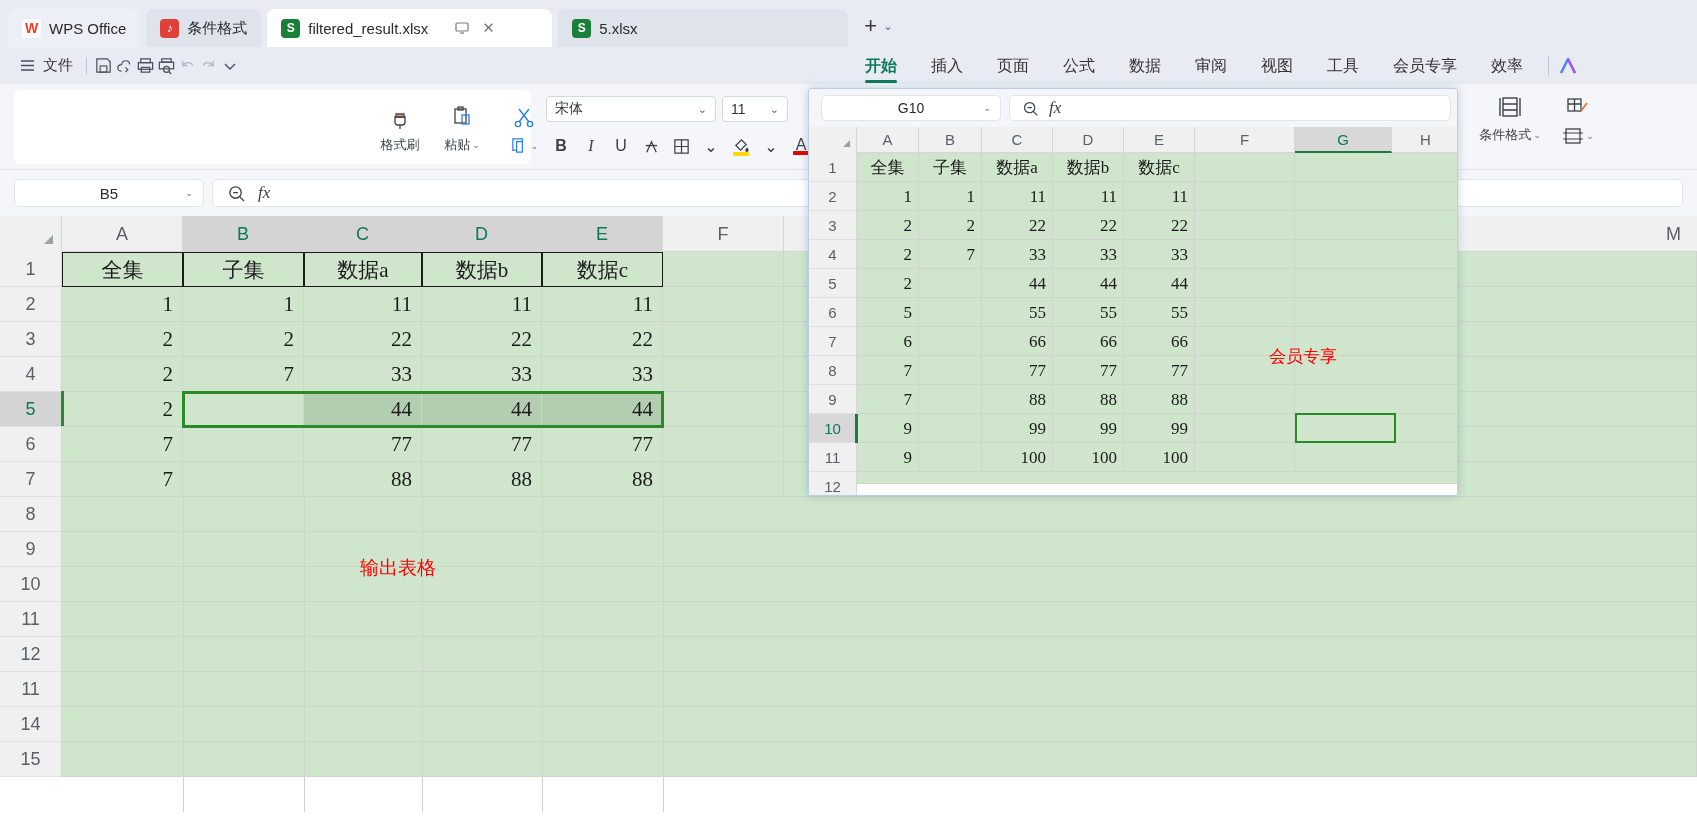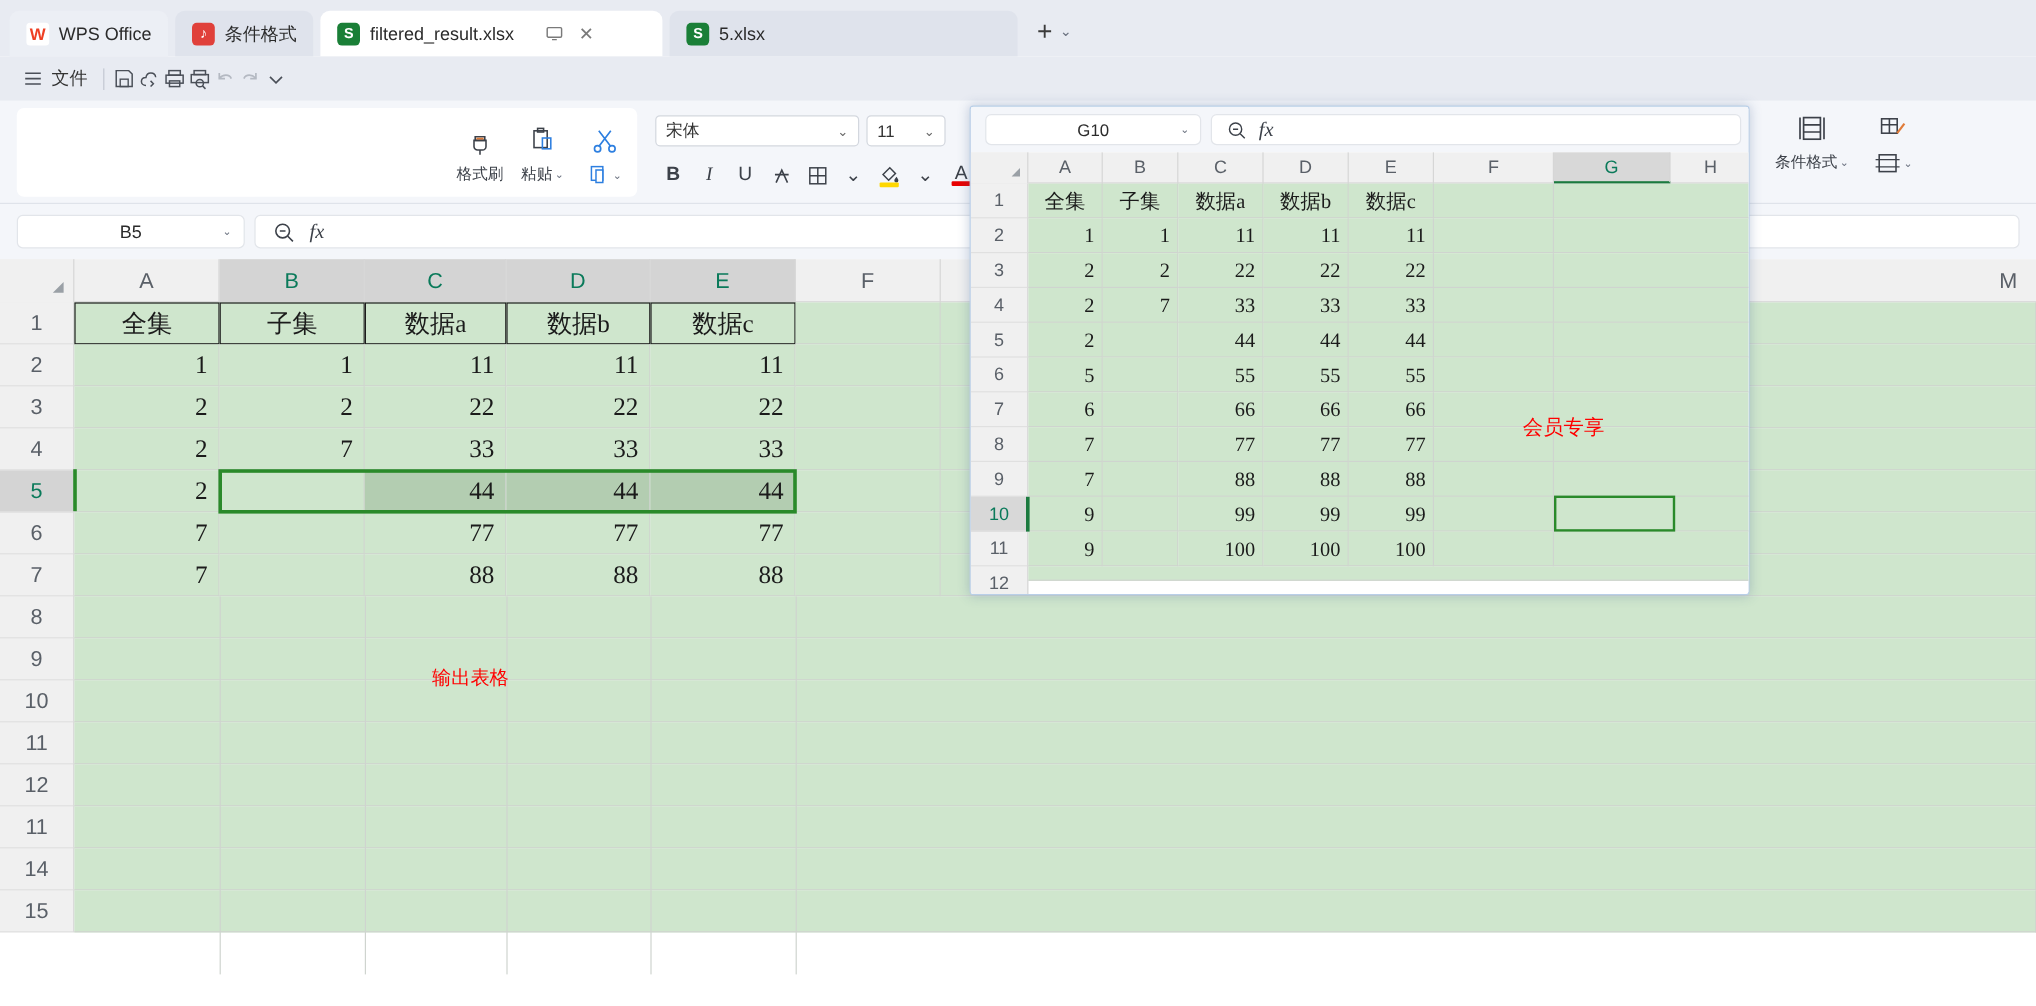--- a/index.html
+++ b/index.html
@@ -142,21 +142,21 @@
     background:#cfe6cd; padding:0 9px; overflow:hidden; white-space:nowrap;
   }
   .cell.num{ text-align:right; }
   .cell.hdr{ text-align:center; background:#cfe6cd; border:1px solid #1b1b1b; }
   .cell.blank{ background:#cfe6cd; }
   .cell.selfill{ background:#b3cdb1; }
   .selbox{
     position:absolute; border:3px solid #2a8a2a; pointer-events:none; z-index:5;
   }
   .redanno{
-    position:absolute; color:#ff0000; font-size:16px; z-index:6;
+    position:absolute; color:#ff0000; font-size:19px; z-index:6;
     font-family:"Liberation Sans", sans-serif;
   }
 
   
   .ovl{
     position:absolute; left:808px; top:88px; width:650px; height:408px;
     background:#f4f6fa; border:1px solid #b9cfe8; border-radius:3px;
     box-shadow:0 0 10px rgba(60,90,140,.28); z-index:20; overflow:hidden;
   }
   .ovl-fbar{ position:absolute; left:0; top:0; width:650px; height:38px; background:#f4f6fa; }
@@ -294,26 +294,45 @@
             <path d="M15 5v5h-5" fill="none" stroke="#b4b9c2" stroke-width="1.5"></path>
           </svg>
       </span>
       <span class="qicon">
         <svg width="16" height="16" viewBox="0 0 16 16">
             <path d="M3 6l5 5 5-5" fill="none" stroke="#4a4f58" stroke-width="1.4"></path>
           </svg>
       </span>
     </div>
 
+    <div class="menus">
+      <div class="menu active">开始</div>
+      <div class="menu">插入</div>
+      <div class="menu">页面</div>
+      <div class="menu">公式</div>
+      <div class="menu">数据</div>
+      <div class="menu">审阅</div>
+      <div class="menu">视图</div>
+      <div class="menu">工具</div>
+      <div class="menu">会员专享</div>
+      <div class="menu">效率</div>
+      <span class="menusep"></span>
+      <span class="ailogo">
+        <svg width="22" height="22" viewBox="0 0 22 22">
+            <path d="M4 18L11 4l7 14" fill="none" stroke="#4f7cf7" stroke-width="2.4" stroke-linejoin="round"></path>
+            <path d="M11 4l7 14" stroke="#a855f7" stroke-width="2.4"></path>
+          </svg>
+      </span>
+    </div>
   </div>
 
   <div class="ribbon">
     <div class="rcard"></div>
 
-    <div class="rgrp" style="left:374px; top:18px; ">
+    <div class="rgrp" style="left:374px; top:18px; gap:10px;">
       <div class="bigbtn">
         <span class="gl">
           <svg width="24" height="26" viewBox="0 0 24 26">
               <path d="M7 13h10v5a3 3 0 01-3 3h-4a3 3 0 01-3-3z" fill="none" stroke="#3c4149" stroke-width="1.3"></path>
               <path d="M8 10h8v3H8z" fill="none" stroke="#3c4149" stroke-width="1.3"></path>
               <path d="M9 11.5h6" stroke="#e07b39" stroke-width="1.6"></path>
               <path d="M12 21v4" stroke="#3c4149" stroke-width="1.3"></path>
             </svg>
         </span>
         <span class="cap">

